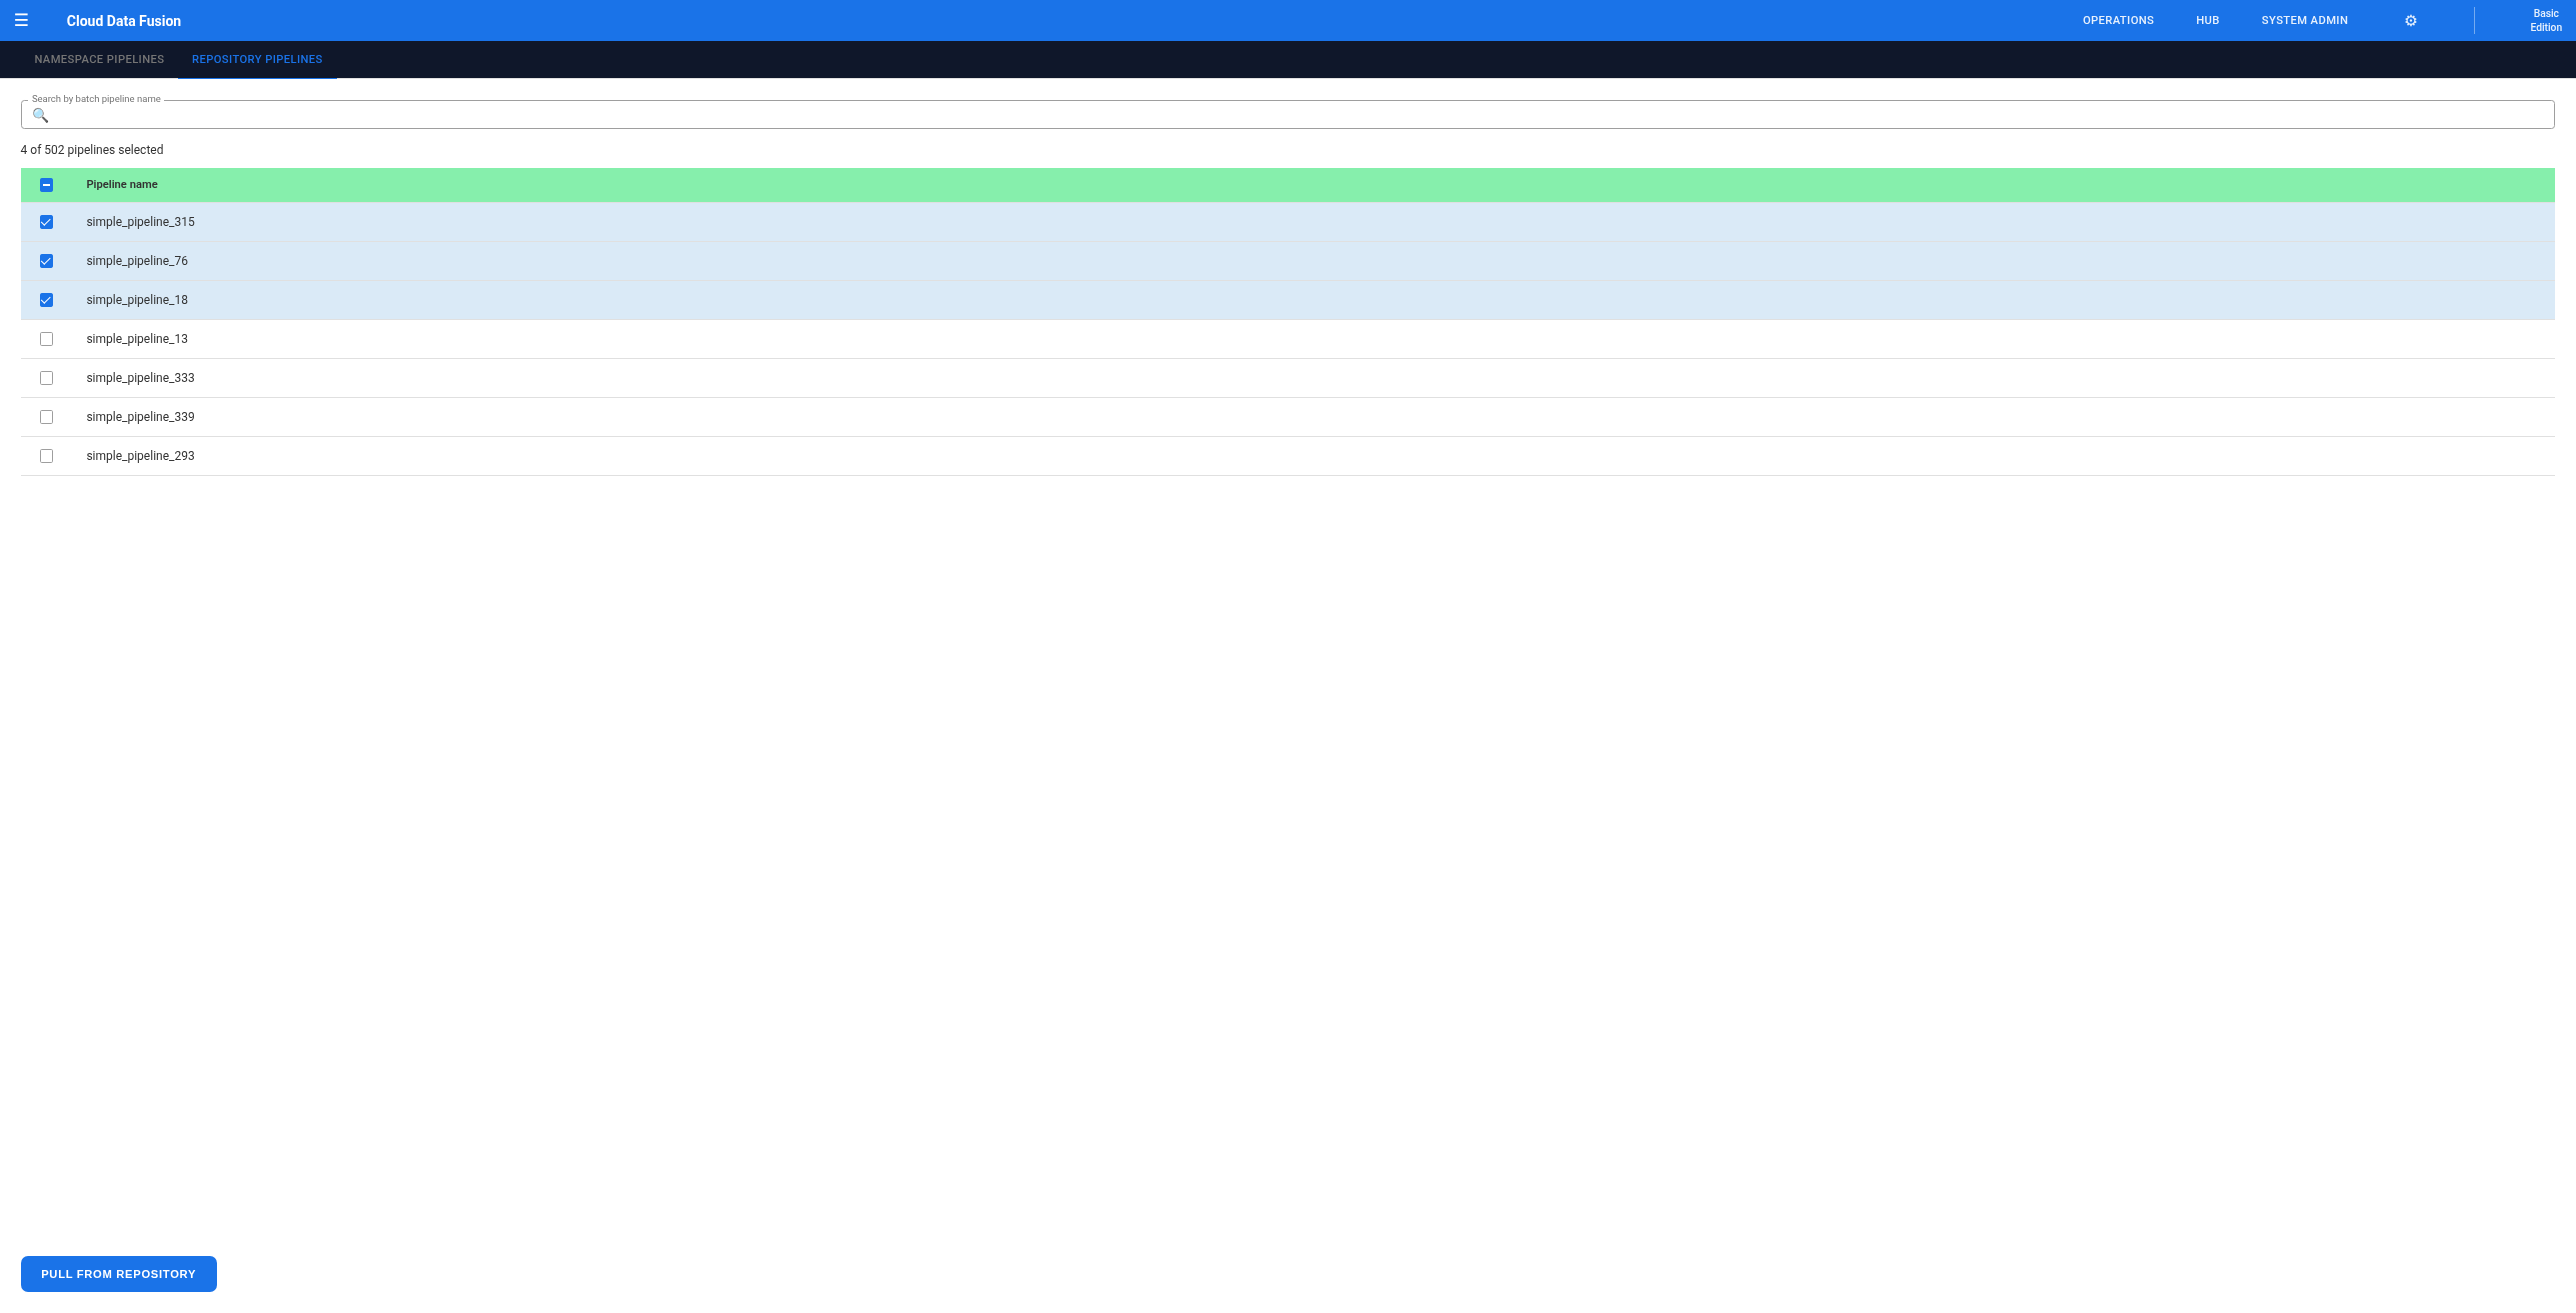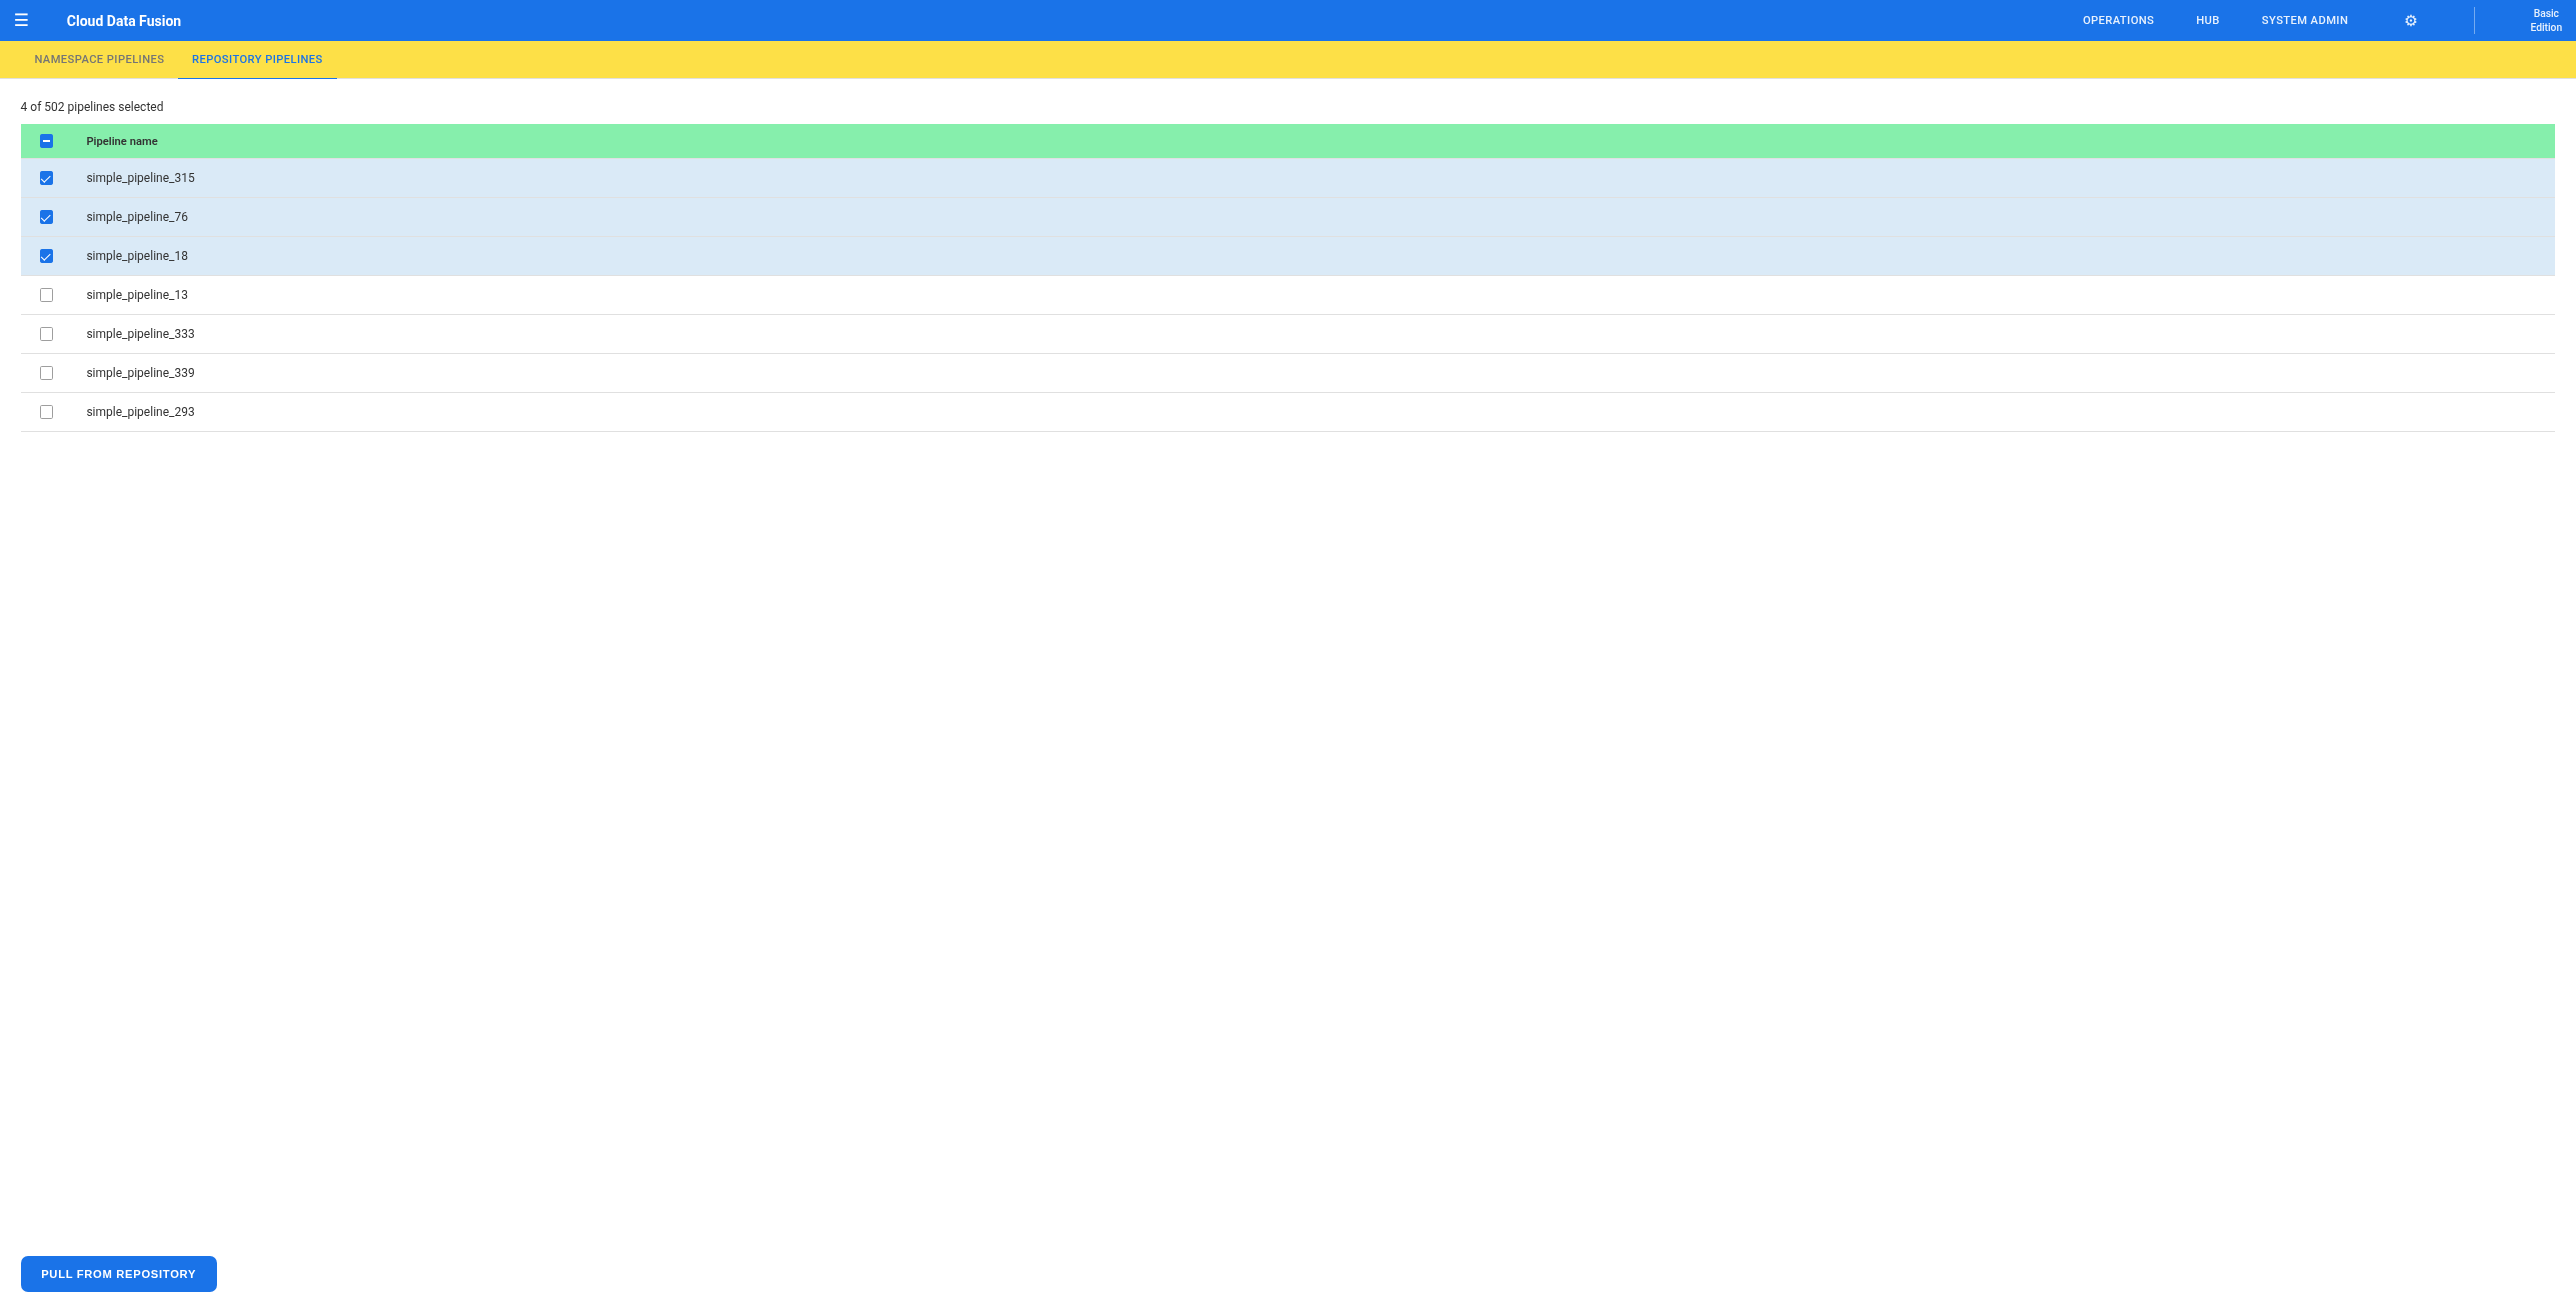--- a/index.html
+++ b/index.html
@@ -58,21 +58,21 @@
       text-align: center;
       line-height: 1.3;
     }
 
     
     .tabs {
       display: flex;
       align-items: center;
       border-bottom: 0.9px solid #e0e0e0;
       padding: 0 20.6px;
-      background: #fde047;
+      background: #0f172a;
     }
     .tab {
       padding: 12px 13.8px;
       font-size: 11.2px;
       font-weight: 500;
       letter-spacing: 0.4px;
       cursor: pointer;
       color: #757575;
       border-bottom: 1.7px solid transparent;
       margin-bottom: -0.9px;
@@ -235,20 +235,25 @@
   </nav>
 </header>
 
 <div class="tabs">
   <div class="tab">NAMESPACE PIPELINES</div>
   <div class="tab active">REPOSITORY PIPELINES</div>
 </div>
 
 <div class="main">
 
+  <div class="search-container">
+    <span class="search-label">Search by batch pipeline name</span>
+    <span class="search-icon-inner">🔍</span>
+    <input class="search-input" type="text" placeholder="" style="">
+  </div>
 
   <div class="status-text">4 of 502 pipelines selected</div>
 
   <table class="table">
     <thead>
       <tr>
         <th>
           <div class="checkbox-cell">
             <div class="custom-checkbox indeterminate"></div>
           </div>

